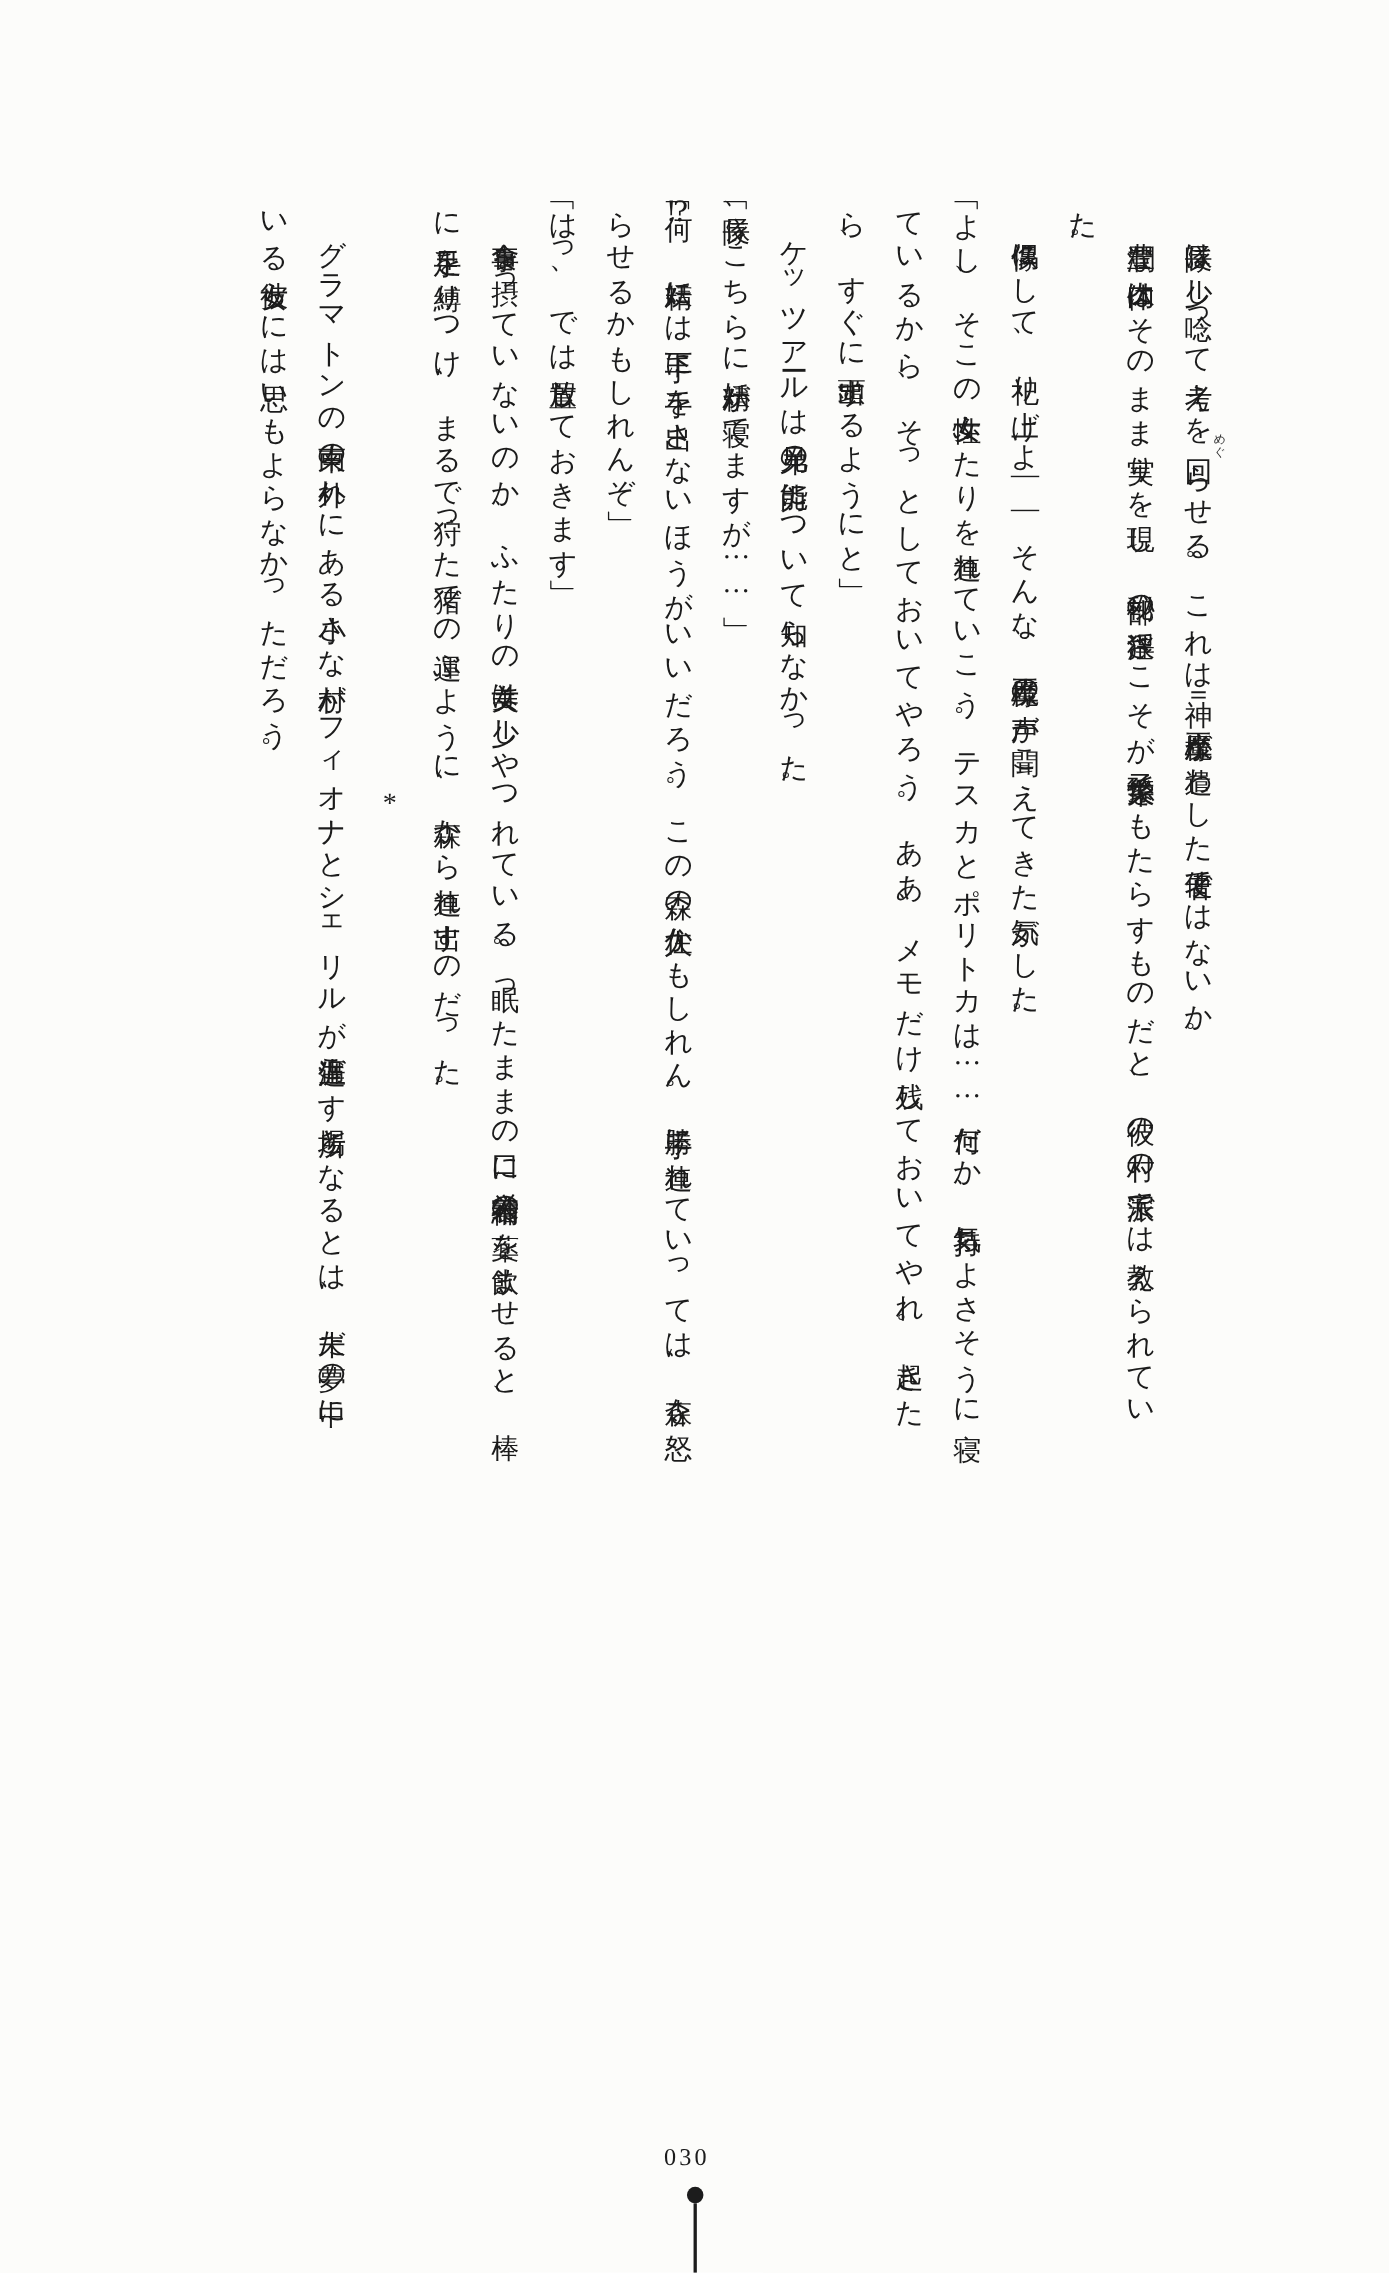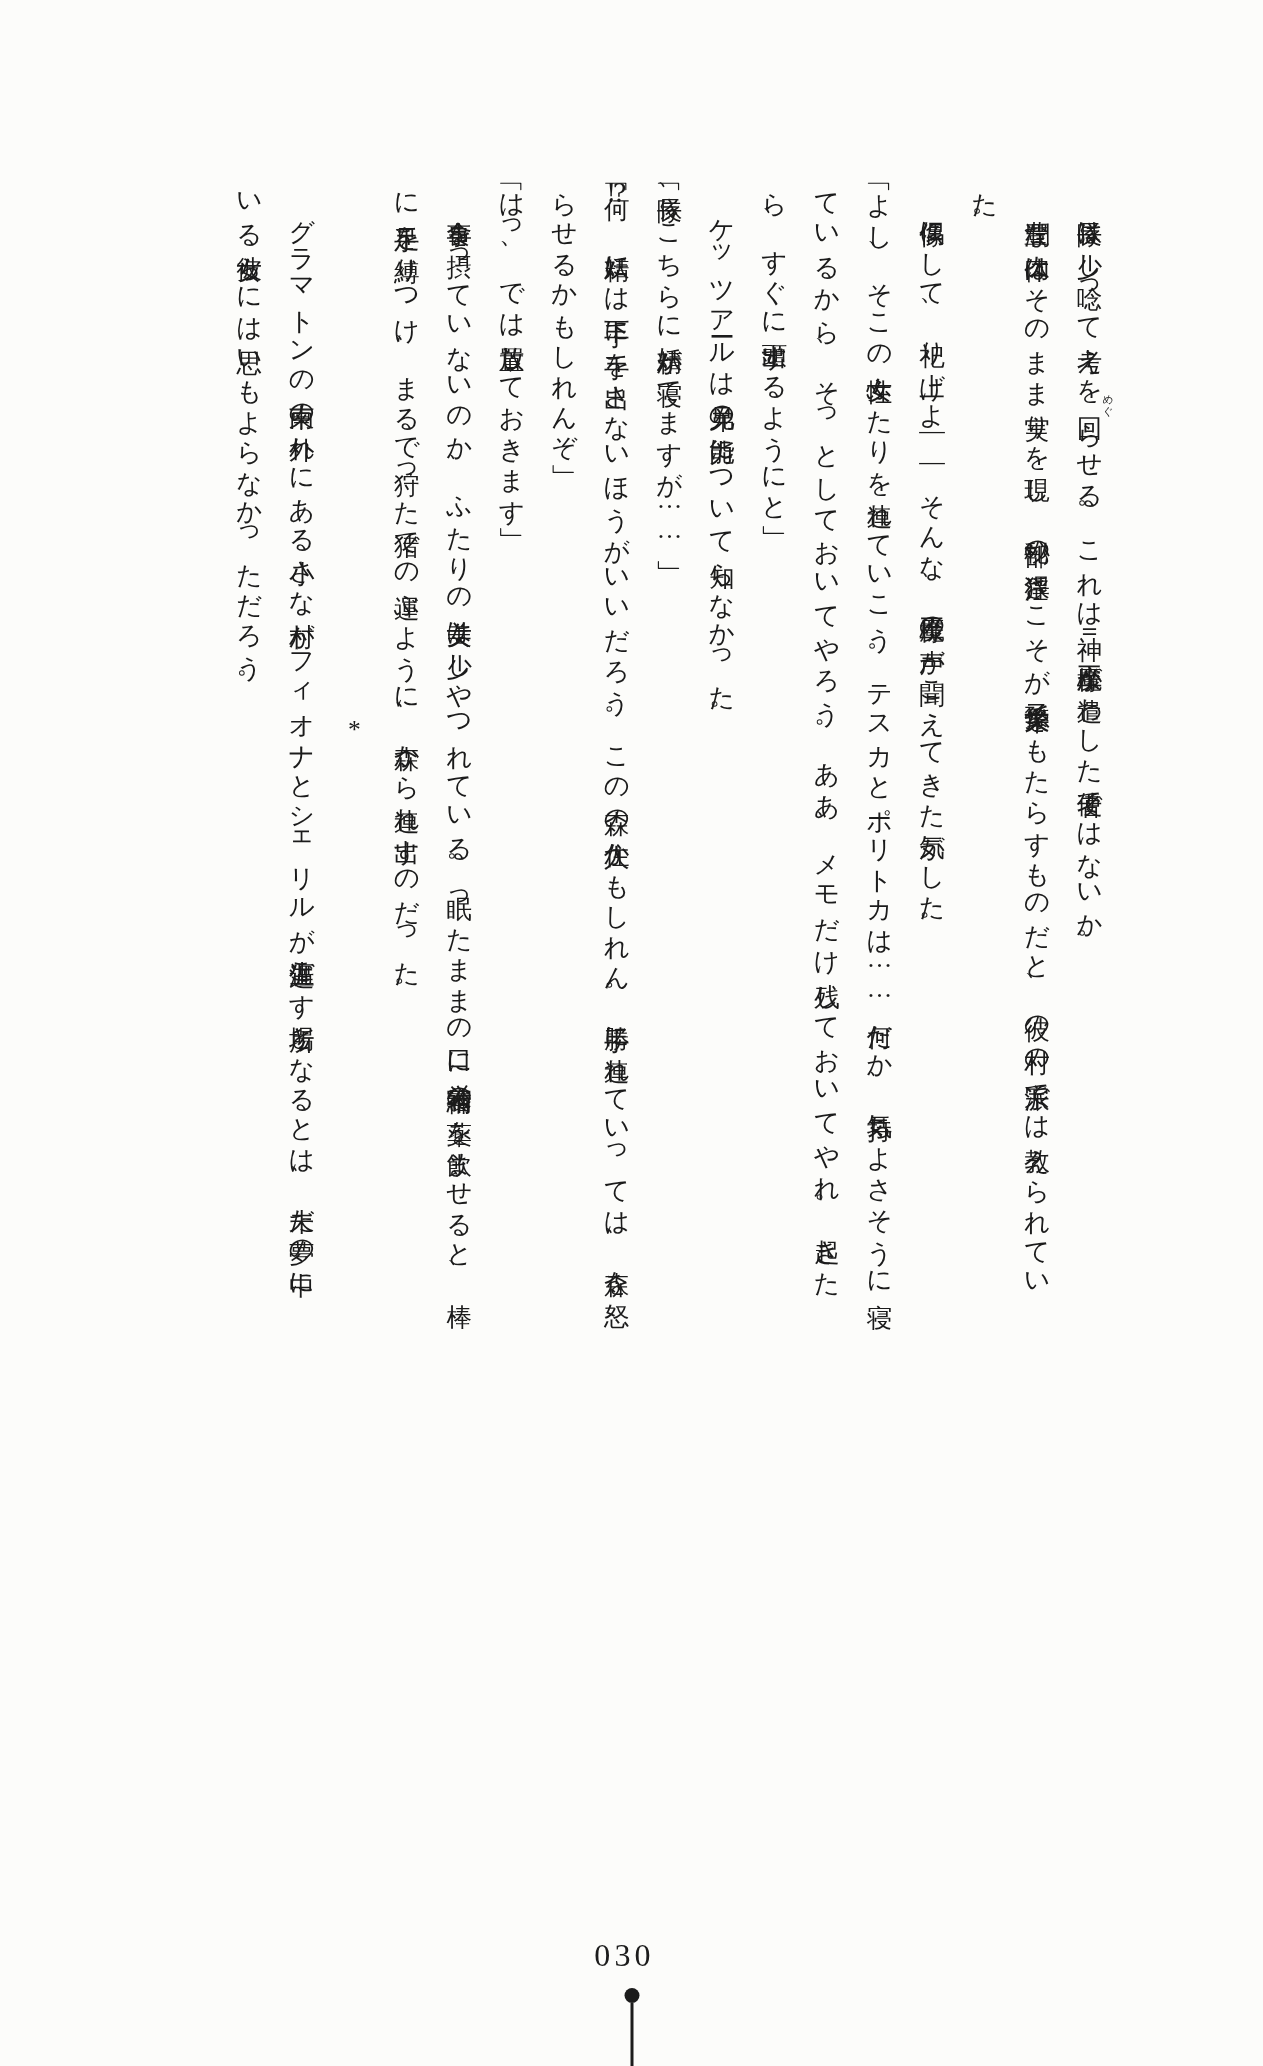--- a/index.html
+++ b/index.html
@@ -68,21 +68,21 @@
     text-align: center;
   }
 
   
   #page-number {
     position: absolute;
     left: 0;
     right: 14px;
     bottom: 92px;
     text-align: center;
-    font-size: 32px;
+    font-size: 22px;
     letter-spacing: 0.13em;
     color: #1c1c1c;
     font-family: "Liberation Serif", "DejaVu Serif", serif;
   }
 
   
   #footer-mark {
     position: absolute;
     left: 50%;
     transform: translateX(-50%);

